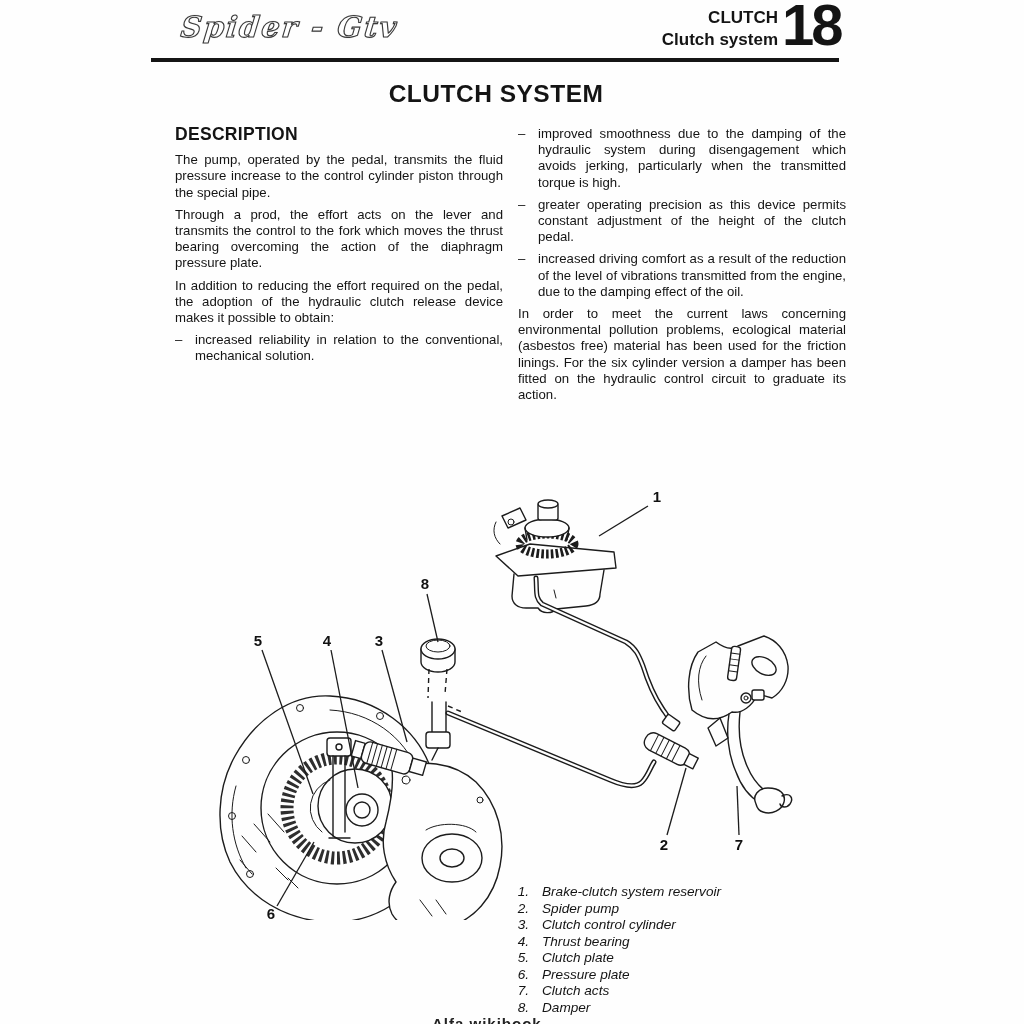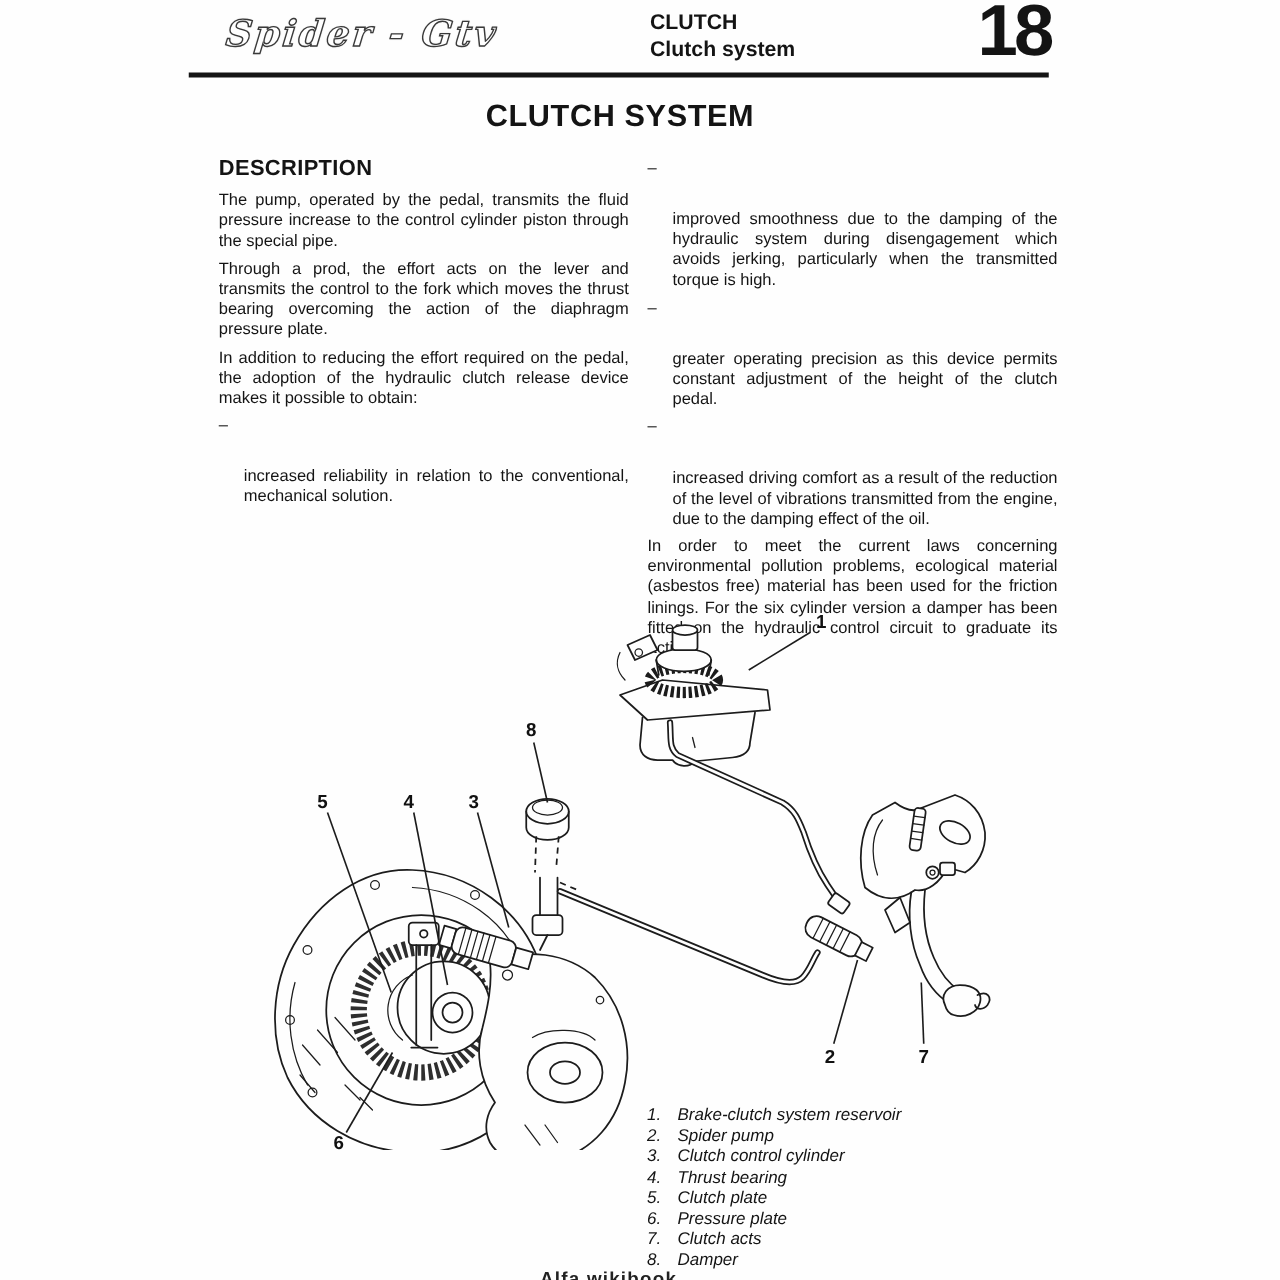--- a/index.html
+++ b/index.html
@@ -8,33 +8,33 @@
     font-family:"Liberation Sans",sans-serif;color:#141414;overflow:hidden;
     -webkit-font-smoothing:antialiased;
   }
   .abs{position:absolute;}
   
   .logo{
     left:181px;top:10px;font-family:"DejaVu Serif",serif;font-style:italic;font-weight:bold;
     font-size:29px;letter-spacing:2px;color:#fff;-webkit-text-stroke:1.1px #3a3a3a;
     text-shadow:0 0 1px #555;transform:skewX(-6deg);
   }
-  .hdr-right{left:520px;top:7px;width:258px;text-align:left;font-weight:bold;font-size:17px;line-height:22px;}
+  .hdr-right{left:520px;top:7px;width:258px;text-align:right;font-weight:bold;font-size:17px;line-height:22px;}
   .chapter-num{left:782px;top:-6px;font-size:58px;font-weight:bold;letter-spacing:-3px;line-height:62px;}
   .rule{left:151px;top:58px;width:688px;height:3.5px;background:#151515;}
   .page-title{left:150px;top:80px;width:692px;text-align:center;font-weight:bold;font-size:24.5px;letter-spacing:.5px;}
   
   .col{width:328px;font-size:13.2px;line-height:16.2px;text-align:justify;}
   .col-left{left:175px;top:126px;}
   .col-right{left:518px;top:126px;}
   .col h2{font-size:17.5px;margin:0 0 10px 0;letter-spacing:.3px;}
   .col p{margin:0 0 6px 0;}
   .bullet{display:flex;margin:0 0 6px 0;}
   .bullet .marker{flex:0 0 20px;}
-  .bullet .btxt{flex:1;text-align:justify;margin-top:41px;}
+  .bullet .btxt{flex:1;text-align:justify;}
   
   .legend{left:505px;top:884px;width:330px;font-style:italic;font-size:13.6px;line-height:16.5px;}
   .legend-item{display:flex;}
   .legend-item .lnum{flex:0 0 24px;text-align:right;margin-right:13px;}
   
   .footer-cut{left:432px;top:1015px;height:9px;overflow:hidden;font-weight:bold;font-size:15px;letter-spacing:1px;color:#222;}
   
   .diagram{left:180px;top:470px;}
   .ln{fill:none;stroke:#1c1c1c;stroke-width:1.4;stroke-linecap:round;stroke-linejoin:round;}
   .fw{fill:#fefefe;stroke:#1c1c1c;stroke-width:1.4;stroke-linecap:round;stroke-linejoin:round;}

